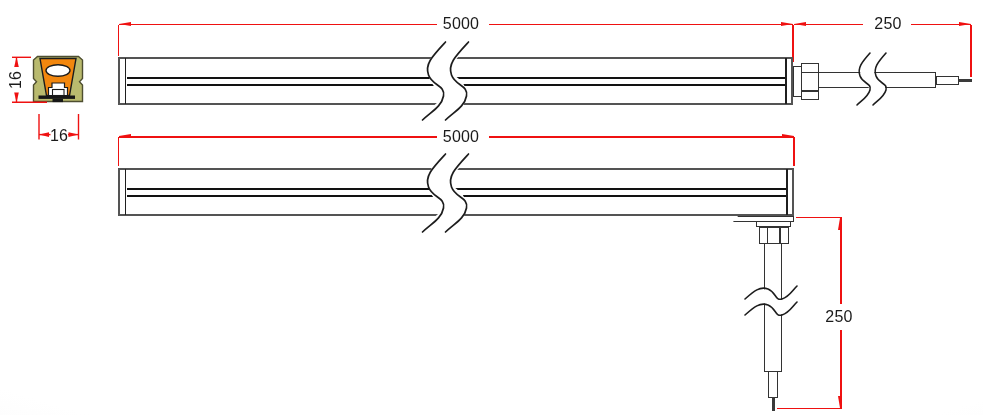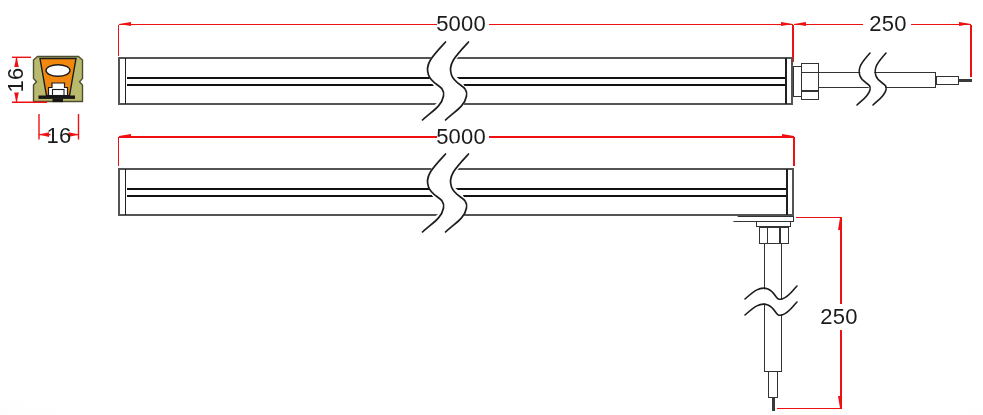--- a/index.html
+++ b/index.html
@@ -2,21 +2,21 @@
 <html><head>
 <meta charset="utf-8">
 <style>
   html,body{margin:0;padding:0;background:#fff;}
   .canvas{
     position:relative;width:983px;height:415px;overflow:hidden;
     background:radial-gradient(130% 115% at 52% 45%, #ffffff 58%, #f3f3f3 86%, #e9e9e9 100%);
     font-family:"Liberation Sans", sans-serif;
   }
   .lbl{
-    position:absolute;font-size:22px;color:#1b1b1b;white-space:nowrap;
+    position:absolute;font-size:16px;color:#1b1b1b;white-space:nowrap;
     transform:translate(-50%,-50%);letter-spacing:0.2px;
   }
   .lbl.rot{transform:translate(-50%,-50%) rotate(-90deg);}
   
   .dline{position:absolute;background:#ef1111;}
   .dline.h{height:1.4px;}
   .dline.v{width:1.4px;}
   .arr{position:absolute;width:0;height:0;}
   .arr.l{border-top:2.9px solid transparent;border-bottom:2.9px solid transparent;border-right:12px solid #ef1111;}
   .arr.r{border-top:2.9px solid transparent;border-bottom:2.9px solid transparent;border-left:12px solid #ef1111;}

